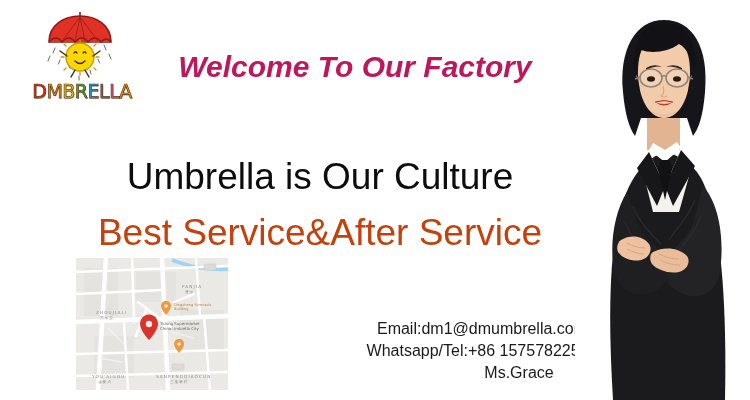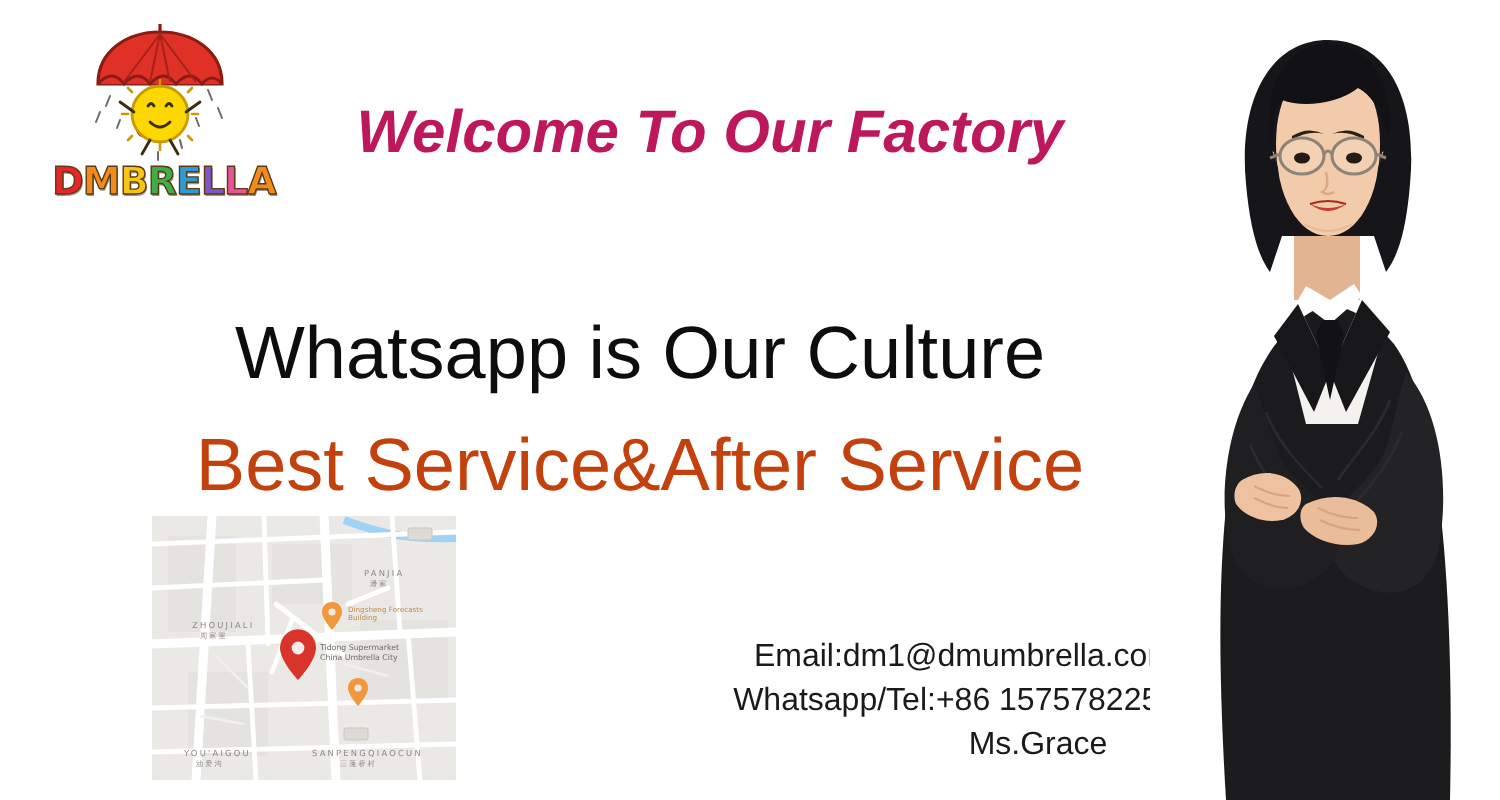--- a/index.html
+++ b/index.html
@@ -35,21 +35,21 @@
   }
   #logo-wordmark {
     position: absolute;
     left: 0px;
     top: 68px;
     width: 120px;
     height: 22px;
     text-align: center;
     white-space: nowrap;
     font-family: "DejaVu Sans", sans-serif;
-    font-weight: bold;
+    font-weight: normal;
     font-size: 19px;
     letter-spacing: -0.5px;
     line-height: 22px;
   }
   #logo-wordmark span {
     display: inline-block;
     -webkit-text-stroke: 0.7px #5a3b12;
     text-shadow: 0.5px 0.8px 0 rgba(90,60,20,0.55);
   }
 
@@ -198,21 +198,21 @@
         </g>
       </svg>
     </div>
 
     <div id="logo-wordmark"><span style="color: rgb(232, 38, 42);">D</span><span style="color: rgb(242, 139, 30);">M</span><span style="color: rgb(245, 197, 24);">B</span><span style="color: rgb(63, 174, 73);">R</span><span style="color: rgb(46, 155, 214);">E</span><span style="color: rgb(126, 87, 194);">L</span><span style="color: rgb(232, 82, 154);">L</span><span style="color: rgb(242, 139, 30);">A</span></div>
 
   </div>
 
   <div id="headline">Welcome To Our Factory</div>
 
-  <div id="slogan-1">Whatsapp is Our Culture</div>
+  <div id="slogan-1">Umbrella is Our Culture</div>
 
   <div id="slogan-2">Best Service&amp;After Service</div>
 
   <div id="contact-block">
     <div>Email:dm1@dmumbrella.com</div>
     <div>Whatsapp/Tel:+86 15757822510</div>
     <div id="contact-name">Ms.Grace</div>
   </div>
 
   <div id="map-thumb">

